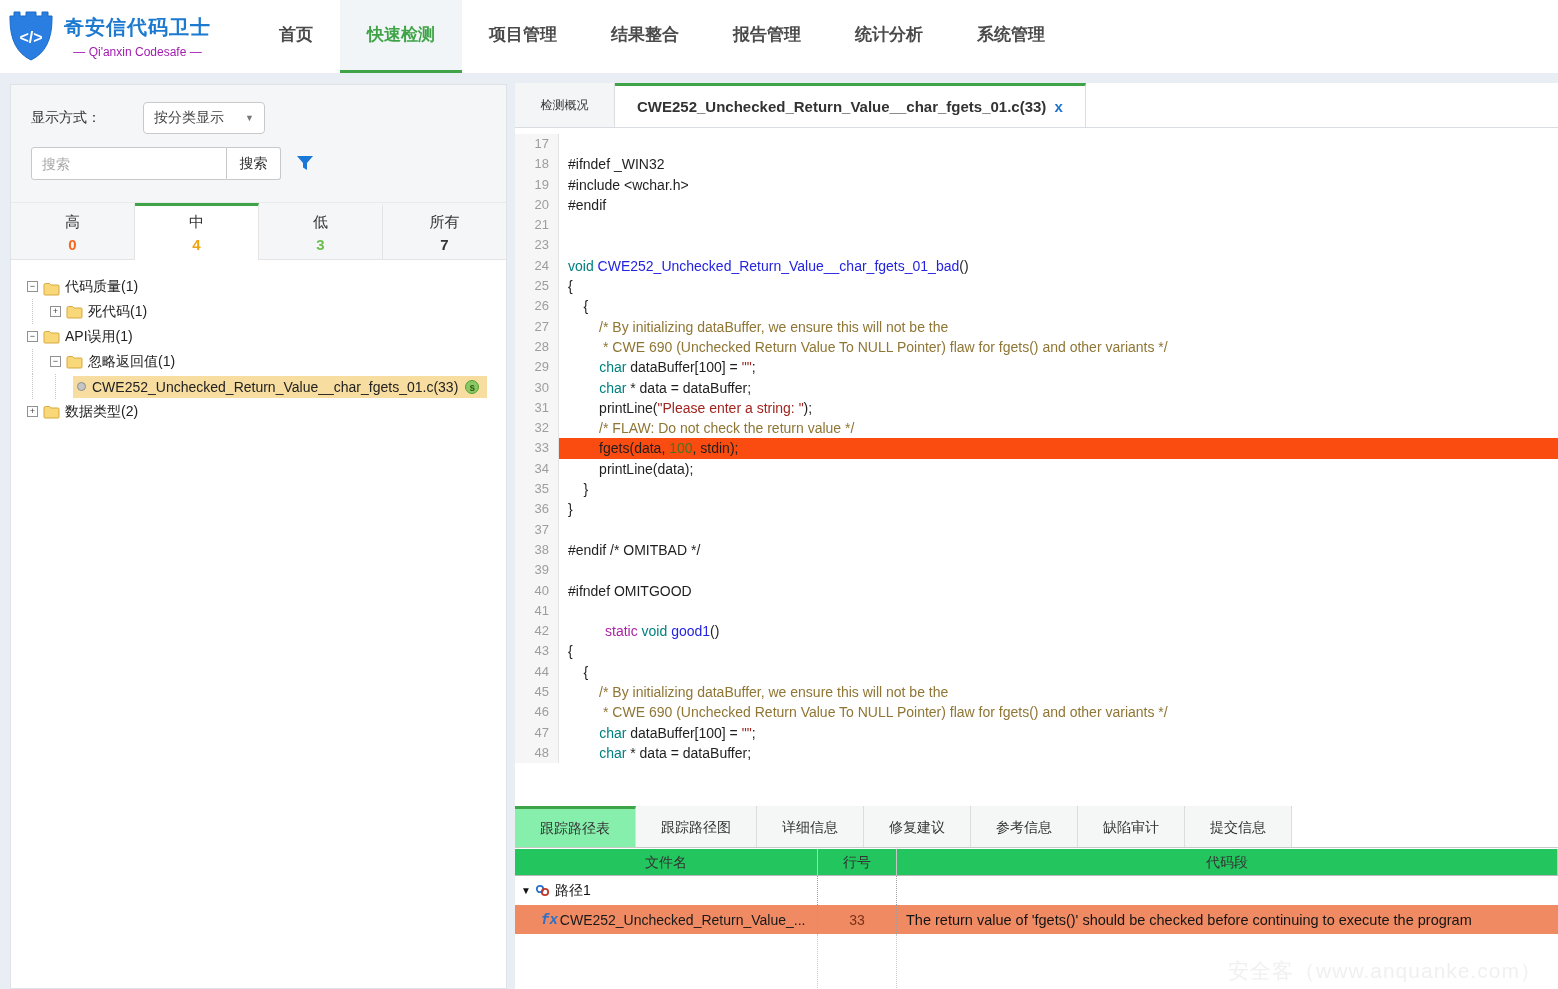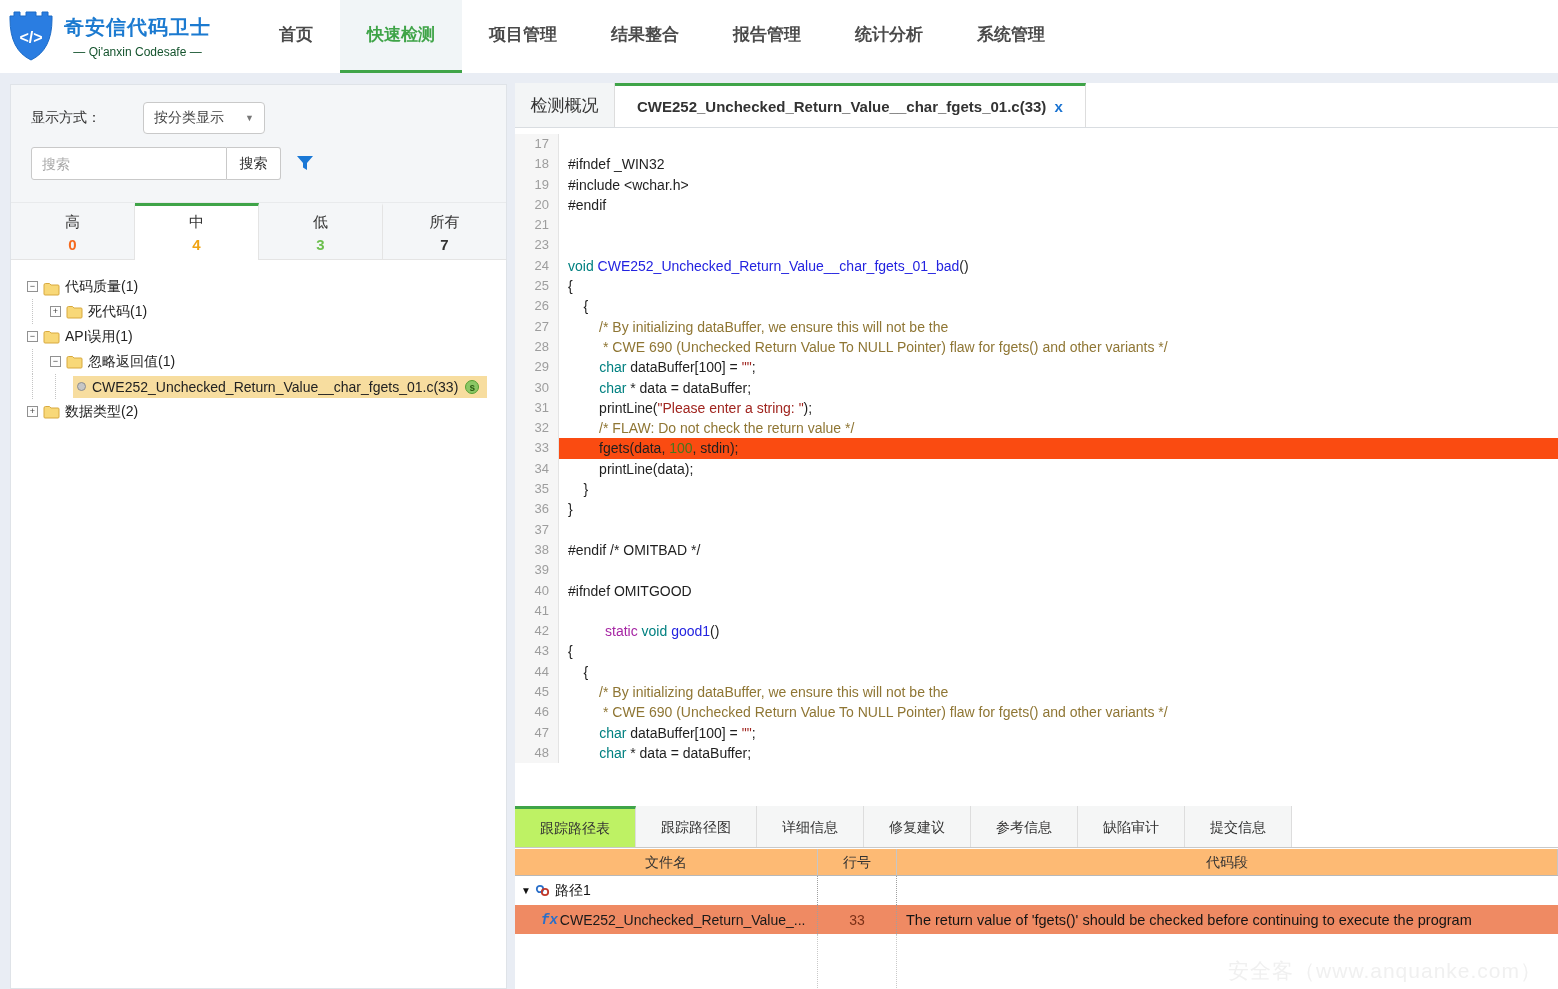--- a/index.html
+++ b/index.html
@@ -10,21 +10,21 @@
     font-family:"Liberation Sans", sans-serif;
     overflow:hidden;
     color:#333;
   }
   
   .top-header { position:absolute; left:0; top:0; width:1558px; height:73px; background:#fff; z-index:5; }
   .logo-wrap { position:absolute; left:8px; top:10px; display:flex; align-items:center; }
   .logo-shield { width:46px; height:52px; }
   .logo-text { margin-left:10px; }
   .logo-title { font-size:20px; font-weight:bold; color:#1b7ad0; letter-spacing:1px; }
-  .logo-sub { font-size:12px; color:#14532d; margin-top:4px; text-align:center; }
+  .logo-sub { font-size:12px; color:#a21caf; margin-top:4px; text-align:center; }
   .main-nav { position:absolute; left:252px; top:0; height:73px; display:flex; }
   .nav-item { padding:0 27px; line-height:70px; font-size:17px; font-weight:bold; color:#4a4a4a; cursor:pointer; height:73px; }
   .nav-item.active { color:#3fa448; background:#f1f5f7; border-bottom:3px solid #3fa448; line-height:70px; }
   
   .sidebar { position:absolute; left:10px; top:84px; width:497px; height:905px; background:#fff; border:1px solid #dfe3e8; }
   .sidebar-top { height:118px; background:#f4f6f8; padding:17px 20px 0 20px; border-bottom:1px solid #e8eaec; }
   .dm-row { display:flex; align-items:center;gap:36px; }
   .dm-label { font-size:14px; color:#333; }
   .dm-select { width:122px; height:32px; background:#fff; border:1px solid #c9c9c9; border-radius:4px; margin-left:6px;
                display:flex; align-items:center; justify-content:space-between; padding:0 10px; font-size:14px; color:#444; cursor:pointer; }
@@ -49,39 +49,39 @@
               text-align:center; color:#444; margin-right:5px; cursor:pointer; }
   .folder-icon { margin-right:5px; display:inline-flex; }
   .bullet { width:9px; height:9px; min-width:9px; border-radius:50%; background:#c6c6c6; border:1px solid #8d8d8d; margin-right:6px; }
   .tree-label { color:#222; cursor:pointer; }
   .leaf-selected { background:#f7dd9f; display:flex; align-items:center; padding:3px 8px 3px 4px; }
   .badge-s { width:14px; height:14px; min-width:14px; border-radius:50%; background:#8bc765; border:1px solid #55a033; color:#2a5c12;
              font-size:10px; font-weight:bold; line-height:13px; text-align:center; margin-left:7px; }
   
   .main { position:absolute; left:515px; top:83px; width:1043px; height:906px; background:#fff; }
   .doc-tabs { height:45px; border-bottom:1px solid #d9dde1; display:flex; }
-  .doc-tab { line-height:45px; text-align:center; font-size:17px; color:#333; cursor:pointer; }
+  .doc-tab { line-height:45px; text-align:center; font-size:12px; color:#333; cursor:pointer; }
   .doc-tab.inactive { width:100px; background:#f3f5f6; border-right:1px solid #ddd; }
   .doc-tab.active { padding:0 22px; background:#fff; border-top:3px solid #3fa448; border-right:1px solid #ddd; line-height:41px; font-weight:bold; font-size:15px; }
   .tab-close { color:#1a73d1; font-weight:bold; margin-left:8px; cursor:pointer; }
   
   .code-area { position:absolute; top:46px; left:0; width:1043px; height:662px; padding-top:5px; font-size:14px; overflow:hidden; }
   .code-line { display:flex; height:20.3px; line-height:20.3px; }
   .gutter { width:44px; min-width:44px; background:#f6f6f6; color:#9d9d9d; text-align:right; padding-right:9px; border-right:1px solid #e4e4e4; font-size:13px; }
   .code-text { flex:1; padding-left:9px; color:#1f1f1f; white-space:pre; }
   .code-line.hl .code-text { background:#fa4b11; }
   .tk-p { color:#1f1f1f; } .tk-kw { color:#008080; } .tk-kwp { color:#a626a4;margin-left:37px; }
   .tk-fn { color:#2323e0; } .tk-cm { color:#8f7634; } .tk-str { color:#a0251f; } .tk-num { color:#49741d; }
   
   .bottom-tabs { position:absolute; top:723px; left:0; width:1043px; height:42px; display:flex; border-bottom:1px solid #c9c9c9; }
   .btab { padding:0 25px; line-height:42px; font-size:14px; color:#333; background:#f5f6f6; border-right:1px solid #ddd; cursor:pointer; }
-  .btab.active { background:#bef264; border-top:3px solid #3fa448; line-height:38px; }
+  .btab.active { background:#86efac; border-top:3px solid #3fa448; line-height:38px; }
   
   .trace-table { position:absolute; top:766px; left:0; width:1043px; }
-  .t-header { display:flex; height:27px; background:#fdba74; border-bottom:1px solid #b8b8b8; }
+  .t-header { display:flex; height:27px; background:#22c55e; border-bottom:1px solid #b8b8b8; }
   .t-header .th { line-height:26px; text-align:center; font-size:14px; color:#333; border-right:1px solid #c6c6c6; }
   .col-file { width:303px; } .col-line { width:79px; } .col-desc { flex:1; }
   .t-row { display:flex; height:29px; }
   .t-row .cell { border-right:1px dotted #9f9f9f; display:flex; align-items:center; overflow:hidden; }
   .group-cell { padding-left:6px; font-size:14px; color:#111; }
   .tri { font-size:10px; color:#111; margin-right:4px; }
   .route-icon { margin-right:5px; display:inline-flex; }
   .t-row.item { background:#ef8a63; }
   .item-file { padding-left:26px; font-size:14px; color:#1a1a1a; }
   .fx { font-family:Liberation Mono, monospace; font-style:italic; font-weight:bold; color:#2a6fc9; margin-right:2px; font-size:14px; }

